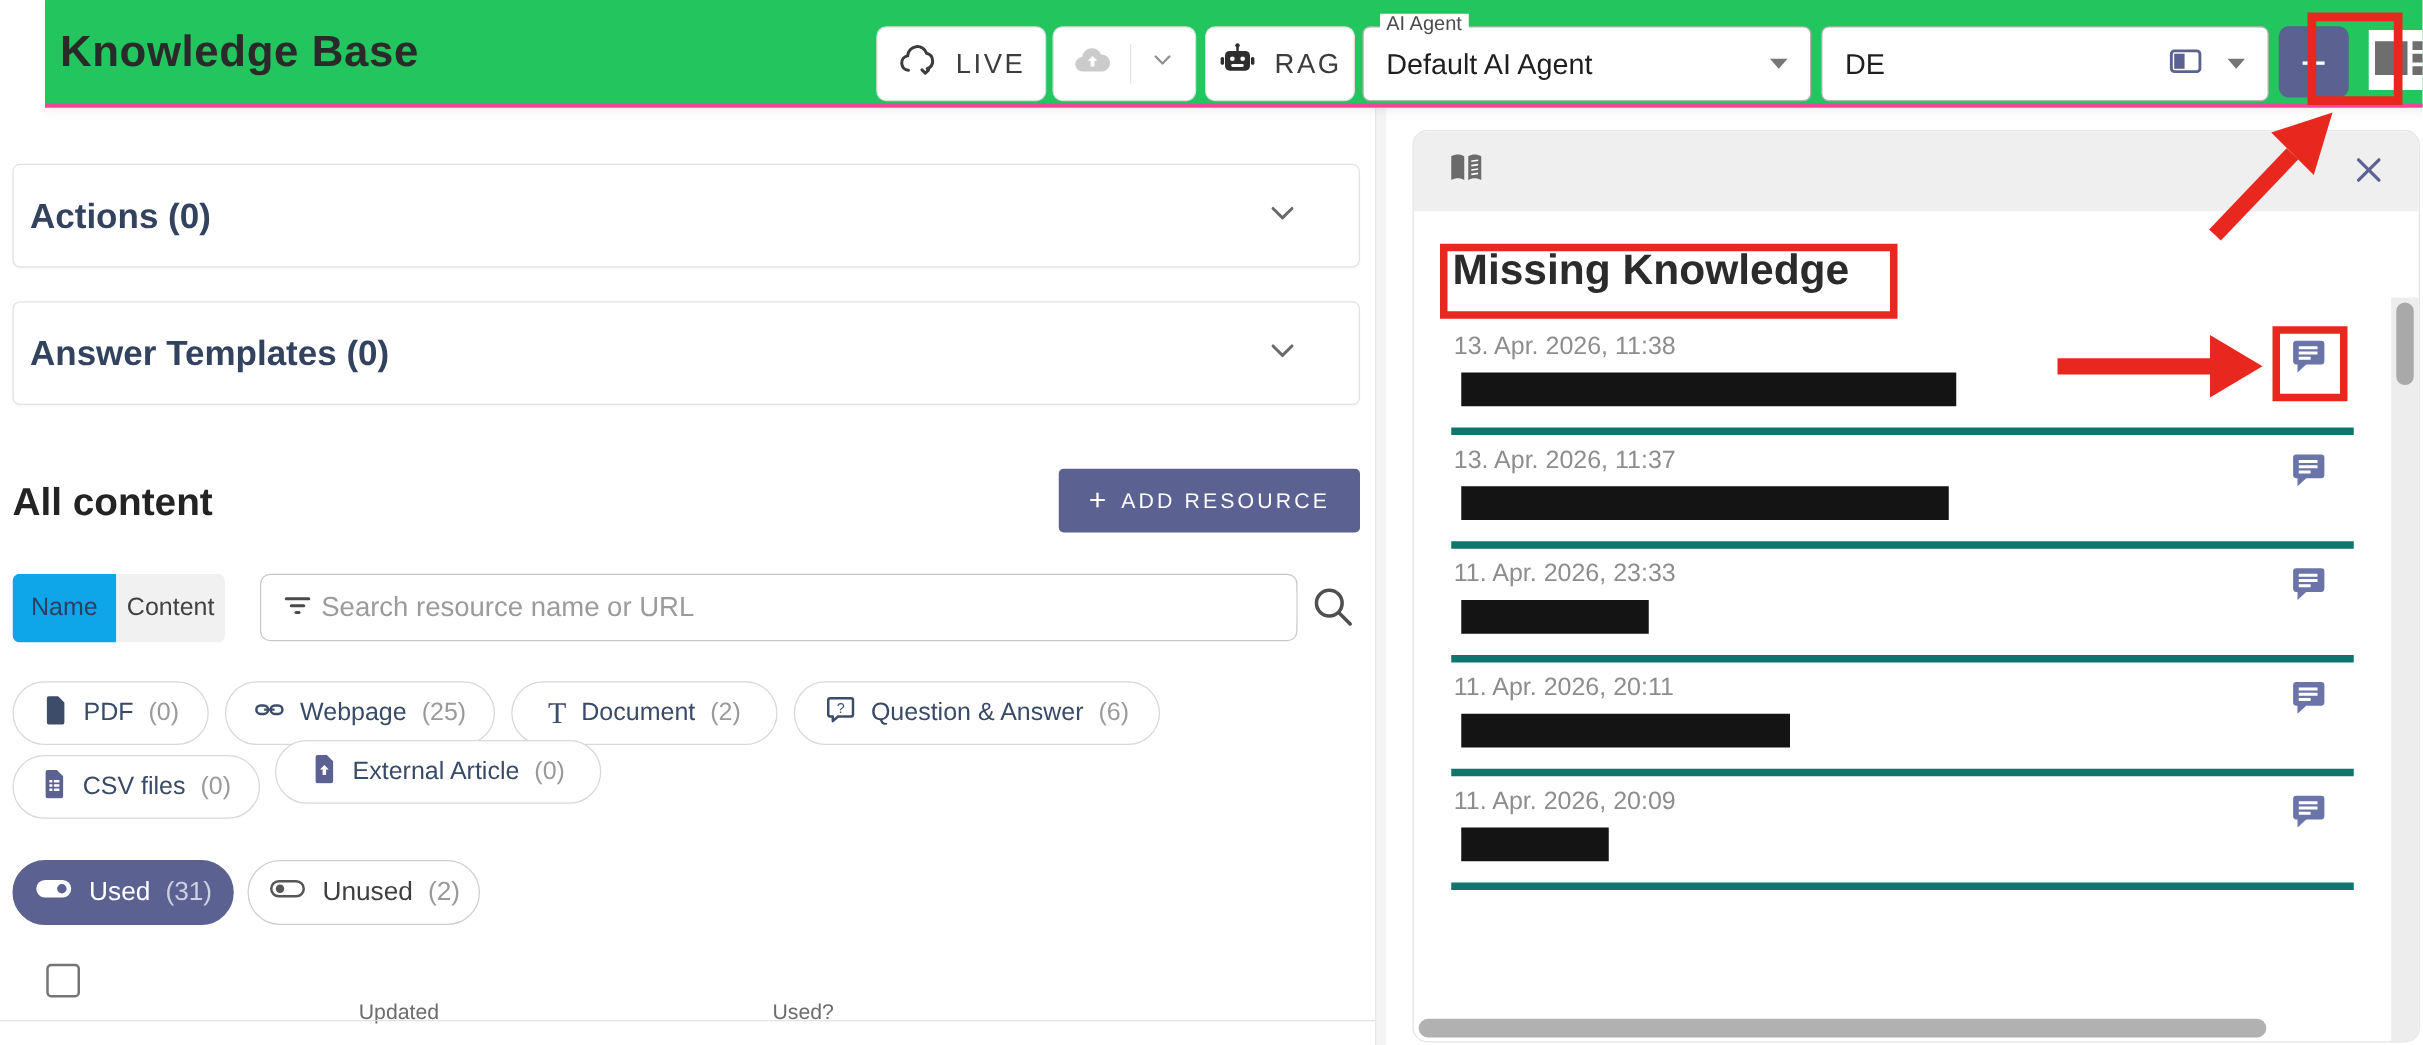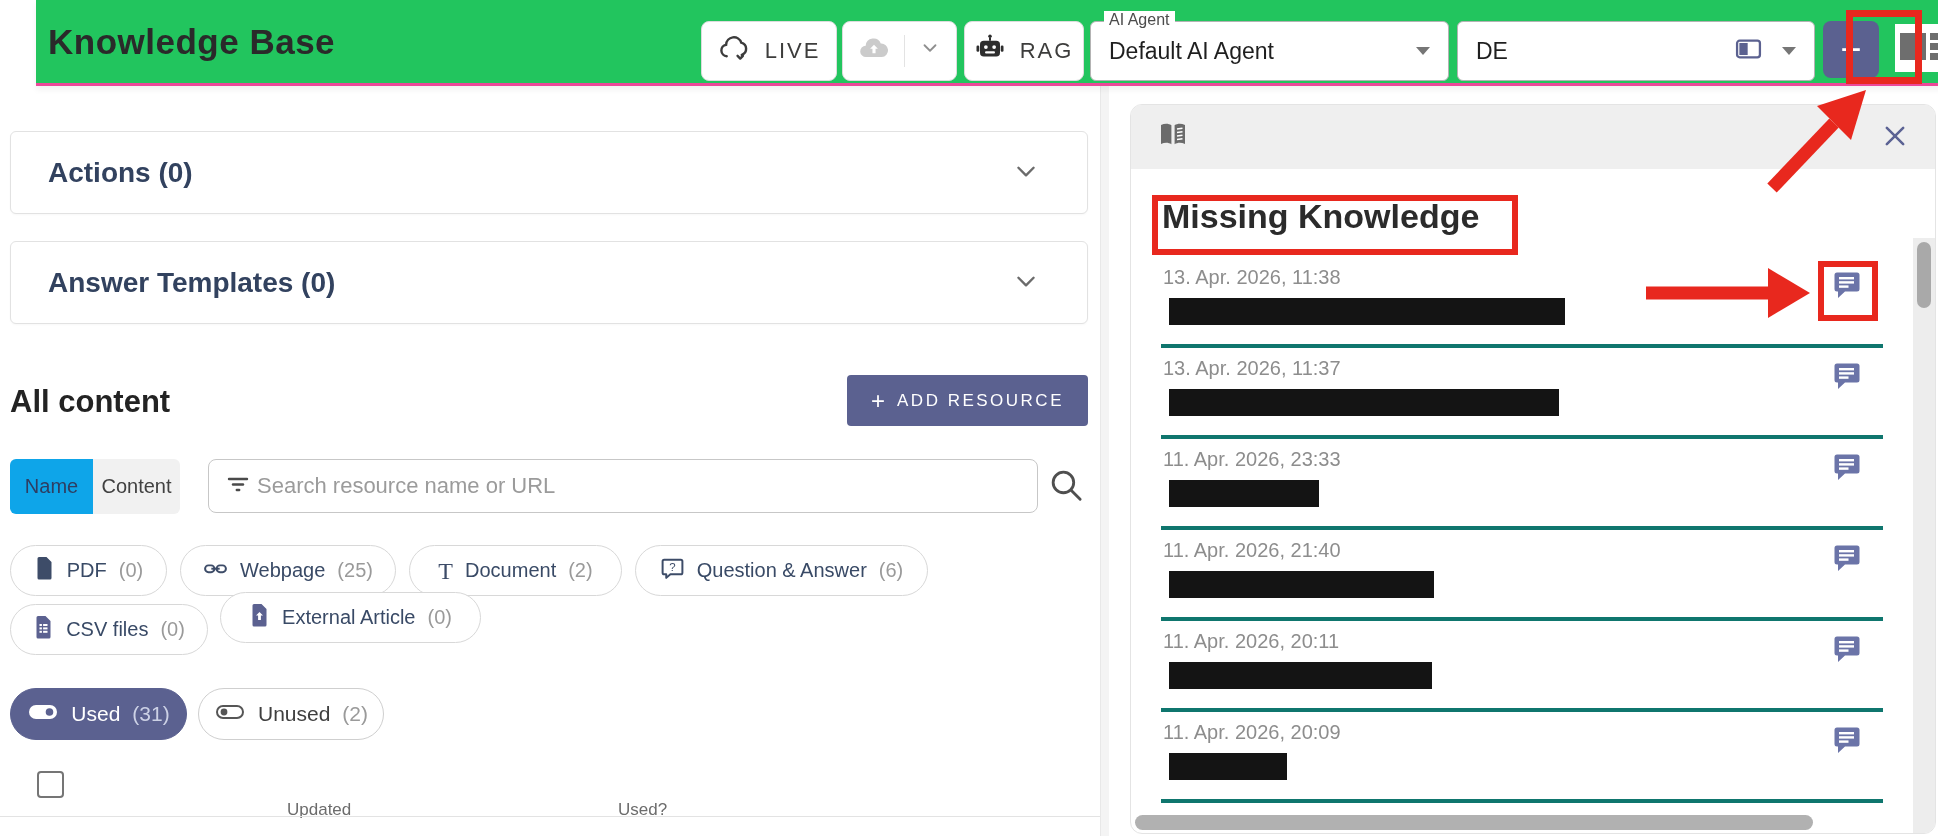--- a/index.html
+++ b/index.html
@@ -31,21 +31,21 @@
               border:none; border-radius:8px; color:#fff; font-size:36px; line-height:52px;
               text-align:center; cursor:pointer; font-weight:400; }
   .btn-layout { position:absolute; left:1859px; top:24px; width:48px; height:48px; background:#fff;
                 border:none; cursor:pointer; display:flex; align-items:center; justify-content:center; }
 
   
   .accordion { position:absolute; left:10px; width:1078px; height:83px; background:#fff;
                border:1px solid #e2e2e2; border-radius:6px; display:flex; align-items:center;
                box-shadow:0 1px 2px rgba(0,0,0,.03); cursor:pointer; }
   .acc-1 { top:131px; } .acc-2 { top:241px; }
-  .acc-label { margin-left:37px; font-size:28px; font-weight:700; color:#32425f; flex:1; }
+  .acc-label { margin-left:13px; font-size:28px; font-weight:700; color:#32425f; flex:1; }
   .acc-chevron { margin-right:48px; }
 
   .all-content { position:absolute; left:10px; top:384px; font-size:31px; font-weight:700; color:#232323; }
   .btn-add-resource { position:absolute; left:847px; top:375px; width:241px; height:51px;
                       background:#5b6190; color:#fff; border:none; border-radius:4px; font-size:17px;
                       letter-spacing:2.5px; display:flex; align-items:center; justify-content:center;
                       gap:12px; cursor:pointer; font-family:inherit; }
   .btn-add-resource .plus { font-size:24px; font-weight:400; letter-spacing:0; }
 
   .tabs { position:absolute; left:10px; top:459px; height:55px; display:flex; border-radius:6px;
@@ -91,21 +91,21 @@
 
   
   .mk-panel { position:absolute; left:1130px; top:104px; width:806px; height:730px; background:#fff;
               border:1px solid #e4e4e4; border-radius:12px; overflow:hidden; }
   .mk-header { height:64px; background:#efefef; display:flex; align-items:center; }
   .mk-header .book { margin-left:26px; }
   .mk-close { margin-left:auto; margin-right:26px; background:none; border:none; cursor:pointer; }
   .mk-body { position:relative; height:665px; }
   .mk-title { position:absolute; left:31px; top:28px; font-size:34px; font-weight:700; color:#2b2b2b; }
   .mk-list { position:absolute; left:30px; top:88px; width:722px; }
-  .mk-row { position:relative; height:91px; border-bottom:4px solid #0f766e; }
+  .mk-row { position:relative; height:91px; border-bottom:6px solid #0f766e; }
   .mk-date { position:absolute; left:2px; top:9px; font-size:20px; color:#8d8d8d; }
   .mk-bar { position:absolute; left:8px; top:41px; height:27px; background:#141414; }
   .mk-msg { position:absolute; right:22px; top:14px; background:none; border:none; cursor:pointer; }
   .mk-vtrack { position:absolute; right:0; top:69px; width:22px; height:625px; background:#ededed; }
   .mk-vthumb { position:absolute; right:4px; top:73px; width:14px; height:66px; background:#a9a9a9;
                border-radius:7px; cursor:pointer; }
   .mk-hthumb { position:absolute; left:4px; bottom:4px; width:678px; height:15px; background:#b1b1b1;
                border-radius:8px; cursor:pointer; }
 
   
@@ -405,34 +405,20 @@
               <path d="M4 1.5h20A2.5 2.5 0 0 1 26.5 4v14a2.5 2.5 0 0 1-2.5 2.5H12L5 27v-6.5H4A2.5 2.5 0 0 1 1.5 18V4A2.5 2.5 0 0 1 4 1.5z" fill="#6b74a8"></path>
               <g fill="#fff">
                 <rect x="6" y="6" width="15" height="2.4"></rect>
                 <rect x="6" y="10.2" width="15" height="2.4"></rect>
                 <rect x="6" y="14.4" width="9.5" height="2.4"></rect>
               </g>
             </svg>
         </button>
       </div>
 
-      <div class="mk-row">
-        <span class="mk-date">11. Apr. 2026, 21:40</span>
-        <span class="mk-bar" style="width: 265px;"></span>
-        <button class="mk-msg">
-          <svg width="28" height="30" viewBox="0 0 28 30">
-              <path d="M4 1.5h20A2.5 2.5 0 0 1 26.5 4v14a2.5 2.5 0 0 1-2.5 2.5H12L5 27v-6.5H4A2.5 2.5 0 0 1 1.5 18V4A2.5 2.5 0 0 1 4 1.5z" fill="#6b74a8"></path>
-              <g fill="#fff">
-                <rect x="6" y="6" width="15" height="2.4"></rect>
-                <rect x="6" y="10.2" width="15" height="2.4"></rect>
-                <rect x="6" y="14.4" width="9.5" height="2.4"></rect>
-              </g>
-            </svg>
-        </button>
-      </div>
 
       <div class="mk-row">
         <span class="mk-date">11. Apr. 2026, 20:11</span>
         <span class="mk-bar" style="width: 263px;"></span>
         <button class="mk-msg">
           <svg width="28" height="30" viewBox="0 0 28 30">
               <path d="M4 1.5h20A2.5 2.5 0 0 1 26.5 4v14a2.5 2.5 0 0 1-2.5 2.5H12L5 27v-6.5H4A2.5 2.5 0 0 1 1.5 18V4A2.5 2.5 0 0 1 4 1.5z" fill="#6b74a8"></path>
               <g fill="#fff">
                 <rect x="6" y="6" width="15" height="2.4"></rect>
                 <rect x="6" y="10.2" width="15" height="2.4"></rect>

